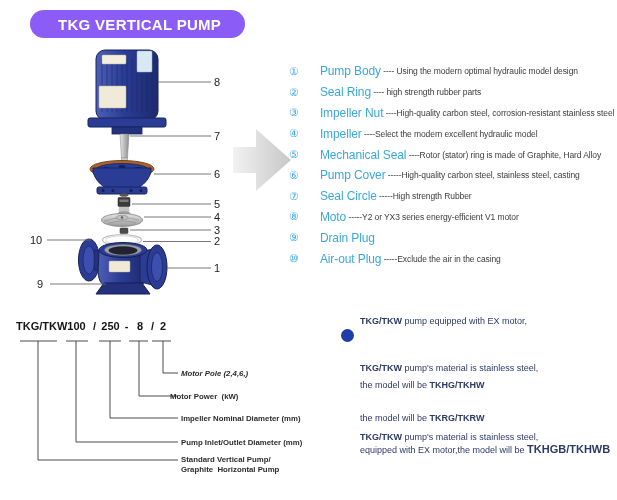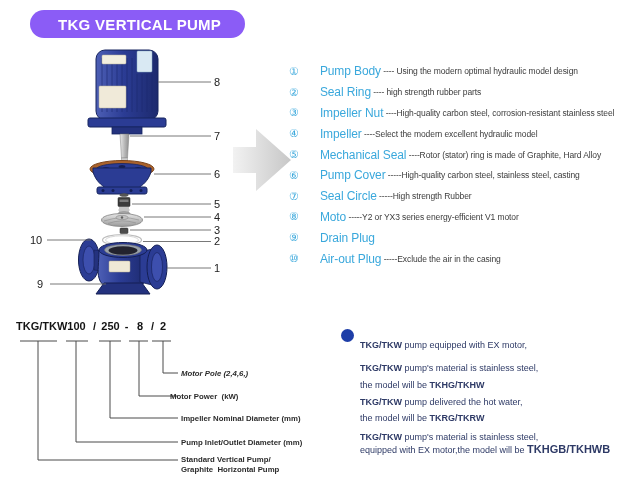--- a/index.html
+++ b/index.html
@@ -193,21 +193,20 @@
   <span class="mc-seg" style="left:154px;width:18px;">2</span>
 
   <div class="tree-label" style="left:181px;top:369px;font-style:italic;">Motor Pole (2,4,6,)</div>
   <div class="tree-label" style="left:170px;top:392px;">Motor Power  (kW)</div>
   <div class="tree-label" style="left:181px;top:414px;">Impeller Nominal Diameter (mm)</div>
   <div class="tree-label" style="left:181px;top:438px;">Pump Inlet/Outlet Diameter (mm)</div>
   <div class="tree-label" style="left:181px;top:455px;">Standard Vertical Pump/</div>
   <div class="tree-label" style="left:181px;top:465px;">Graphite  Horizontal Pump</div>
 
   <div class="notes-bullet"></div>
-  <div class="notes-line" style="top:340px;text-align:center;"><span class="nb">TKG/TKW</span><span> pump equipped with EX motor,</span><span class="nb"></span></div>
+  <div class="notes-line" style="top:316px;text-align:center;"><span class="nb">TKG/TKW</span><span> pump equipped with EX motor,</span><span class="nb"></span></div>
   <div class="notes-line" style="top:363px;"><span class="nb">TKG/TKW</span><span> pump's material is stainless steel,</span><span class="nb"></span></div>
   <div class="notes-line" style="top:380px;"><span class="nb"></span><span>the model will be </span><span class="nb">TKHG/TKHW</span></div>
-  <div class="notes-line" style="top:397px;"><span class="nb">TKG/TKW</span><span> pump delivered the hot water,</span><span class="nb"></span></div>
   <div class="notes-line" style="top:413px;"><span class="nb"></span><span>the model will be </span><span class="nb">TKRG/TKRW</span></div>
   <div class="notes-line" style="top:432px;"><span class="nb">TKG/TKW</span><span> pump's material is stainless steel,</span><span class="nb"></span></div>
   <div class="notes-line" style="top:443px;"><span class="nb"></span><span>equipped with EX motor,the model will be </span><span class="nb-big">TKHGB/TKHWB</span></div>
 
 </div>
 
 </body></html>

